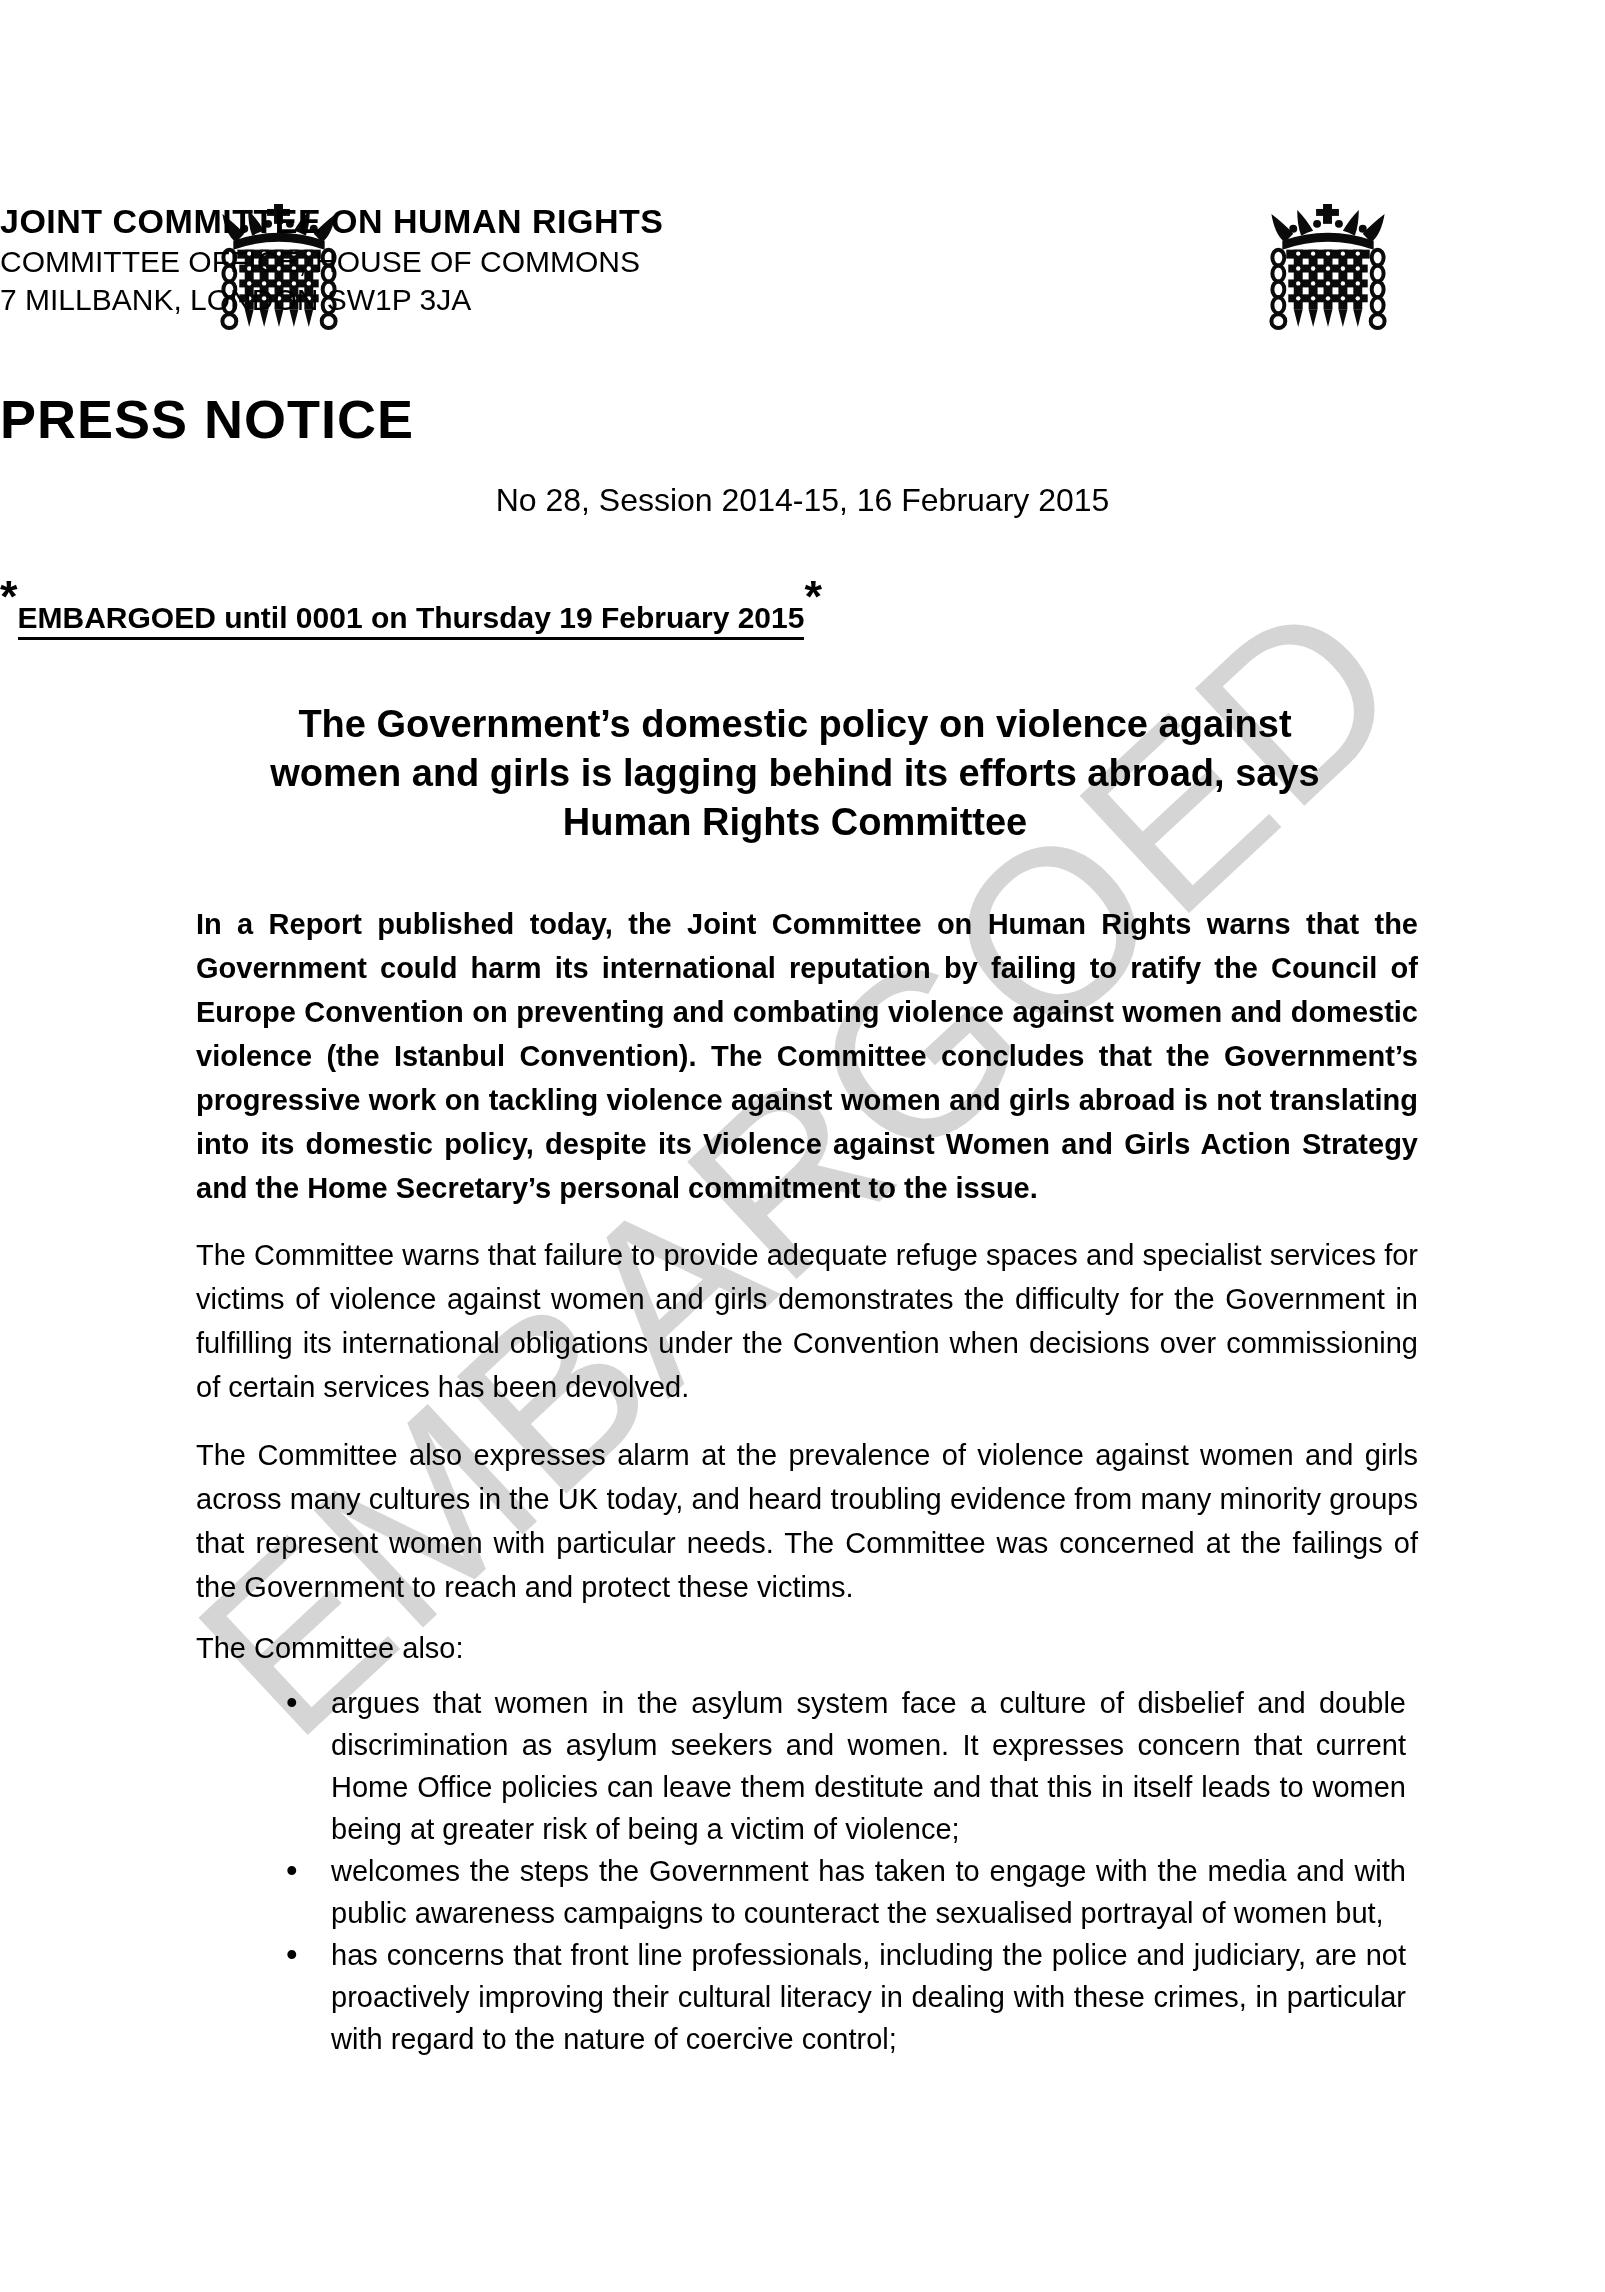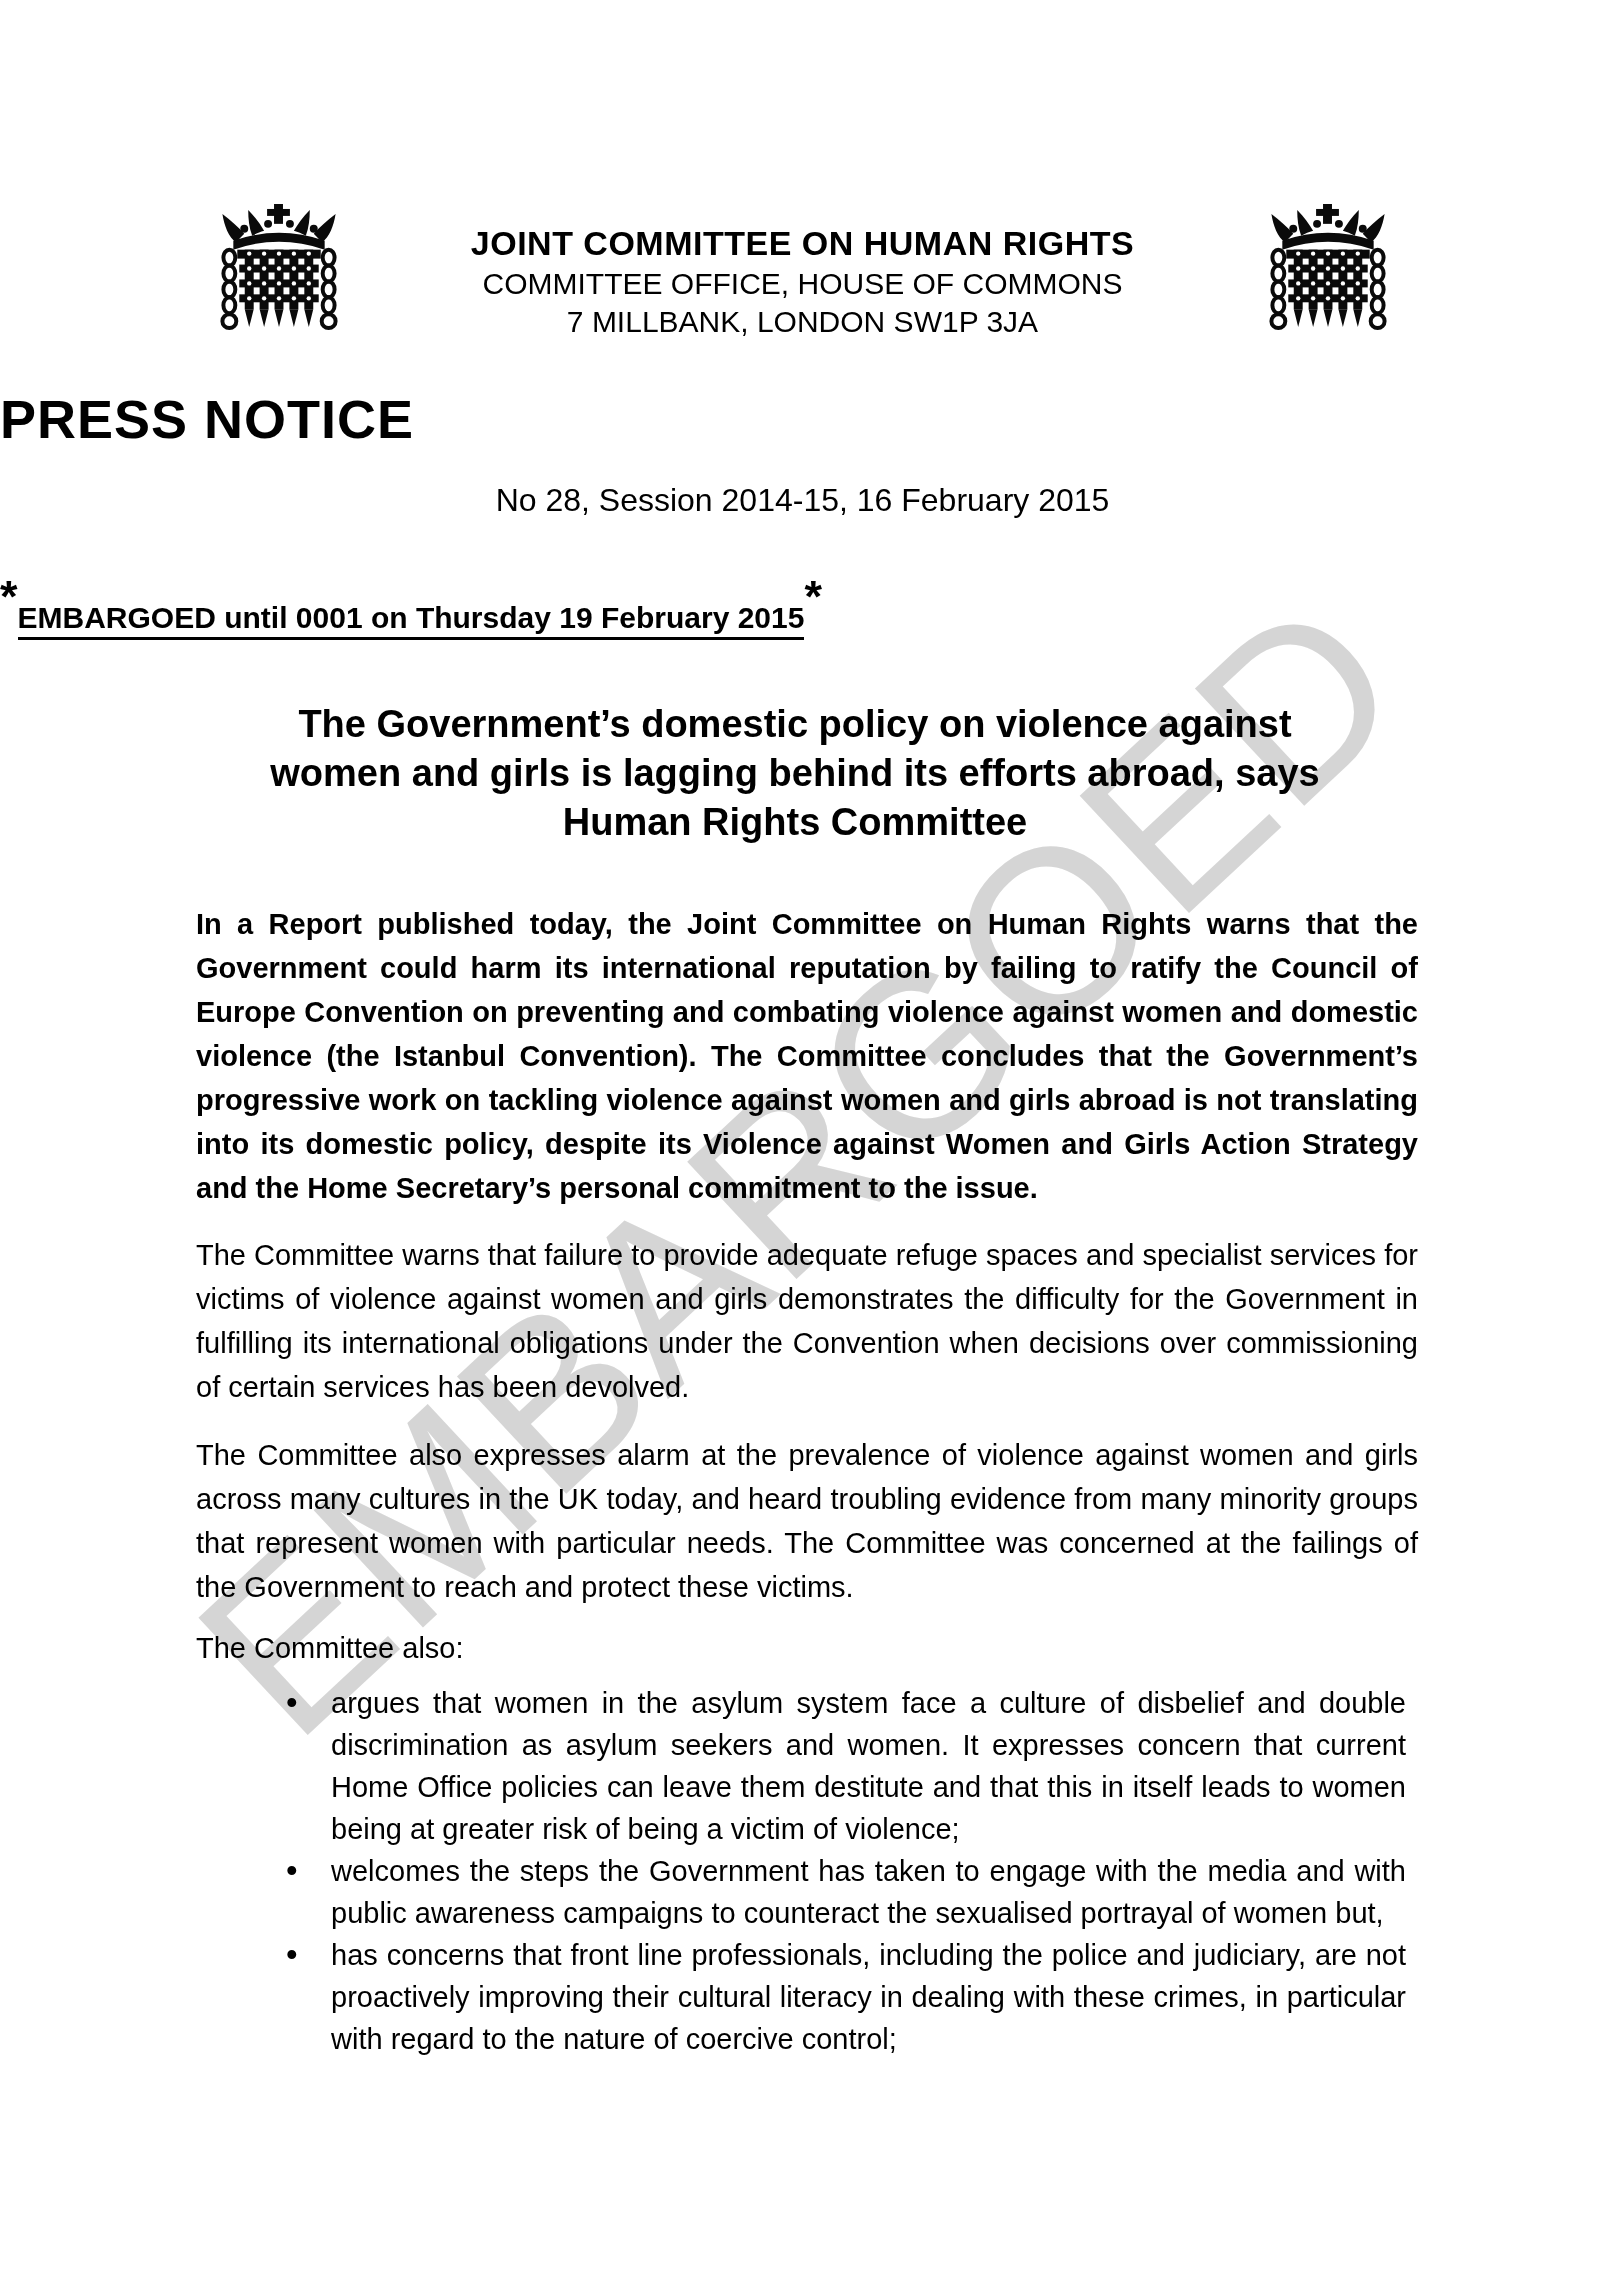--- a/index.html
+++ b/index.html
@@ -27,21 +27,21 @@
     z-index: 0;
     user-select: none;
   }
   .content { position: relative; z-index: 1; }
 
   
   .header { position: relative; height: 345px; }
   .crest { position: absolute; top: 204px; }
   .crest-left  { left: 219px; }
   .crest-right { left: 1268px; }
-  .header-text { position: absolute; top: 222px; left: 0; width: 100%; text-align: center; }
+  .header-text { position: absolute; top: 200px; left: 0; width: 100%; }
   .header-title { font-size: 34px; font-weight: bold; line-height: 43px; letter-spacing: 0.5px; }
   .header-sub   { font-size: 30px; line-height: 38px; }
 
   .press-title {
     margin-top: 45px;
     text-align: left;
     font-size: 54px;
     font-weight: bold;
     line-height: 59px;
     letter-spacing: 1px;

